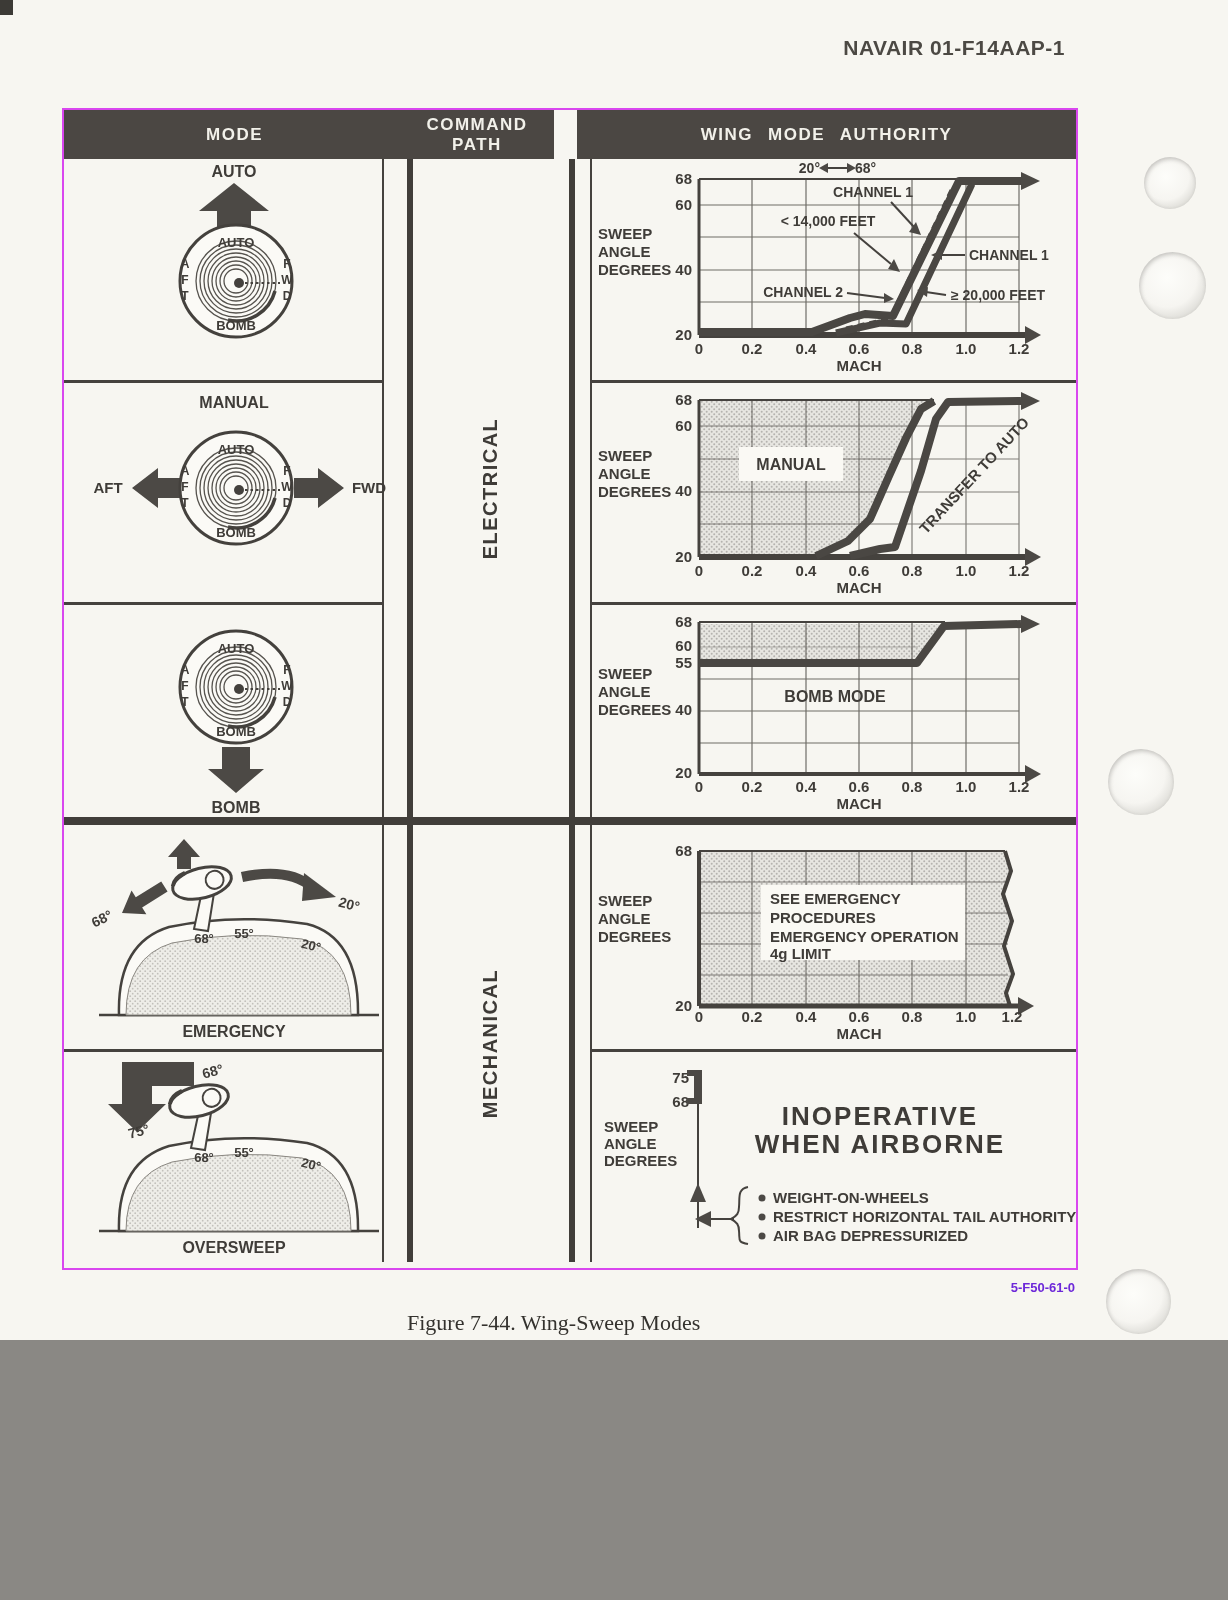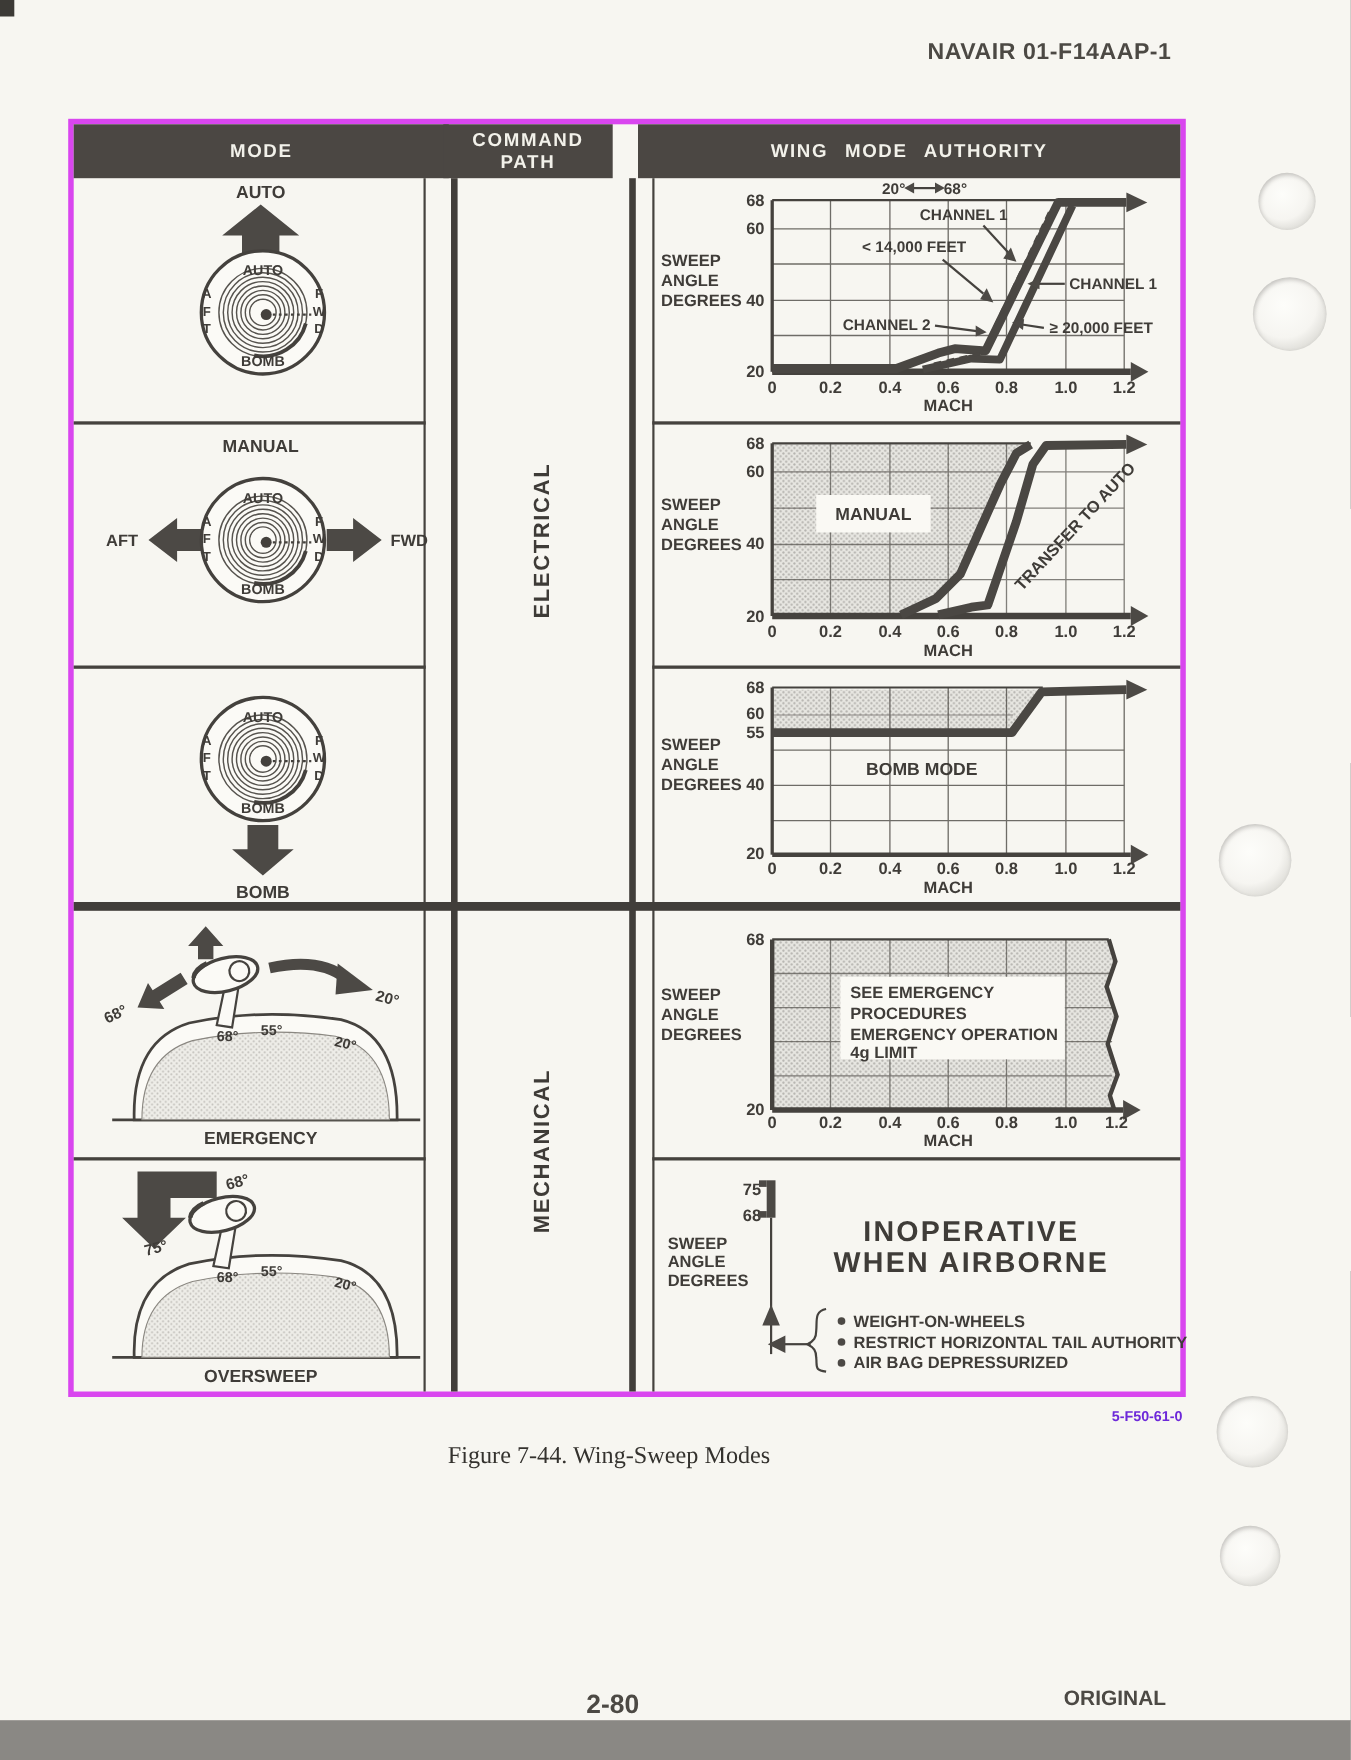--- a/index.html
+++ b/index.html
@@ -1,19 +1,19 @@
 <!DOCTYPE html>
 <html><head>
 <meta charset="utf-8">
 <style>
   html,body{margin:0;padding:0;background:#8a8884;}
-  .page{position:relative;width:1228px;height:1564px;background:#f7f6f1;overflow:hidden;
+  .page{position:relative;width:1228px;height:1340px;background:#f7f6f1;overflow:hidden;
         font-family:"Liberation Sans",sans-serif;color:#403d39;}
   .doc-ref{position:absolute;top:36px;right:163px;font-size:21px;font-weight:bold;color:#4c4944;letter-spacing:.5px;}
-  .tbl{position:absolute;left:62px;top:108px;width:1016px;height:1162px;border:5px solid #d946ef;box-sizing:border-box;}
+  .tbl{position:absolute;left:62px;top:108px;width:1016px;height:1162px;border:2px solid #d946ef;box-sizing:border-box;}
   .hcell{position:absolute;top:0;height:49px;background:#4b4743;color:#f2f1ea;display:flex;align-items:center;
          justify-content:center;text-align:center;font-weight:bold;font-size:17px;letter-spacing:1.5px;line-height:1.15;}
   .vline{position:absolute;width:6px;background:#413e3a;}
   .vedge{position:absolute;width:2px;background:#45423e;}
   .hthin{position:absolute;height:3px;background:#45423e;}
   .hthick{position:absolute;height:8px;background:#413e3a;left:0;right:0;}
   .cp{position:absolute;left:349px;width:156px;display:flex;align-items:center;justify-content:center;}
   .cp span{transform:rotate(-90deg);font-weight:bold;font-size:20px;letter-spacing:1.5px;color:#3e3b37;white-space:nowrap;}
   .tbl svg{position:absolute;overflow:visible;}
   

